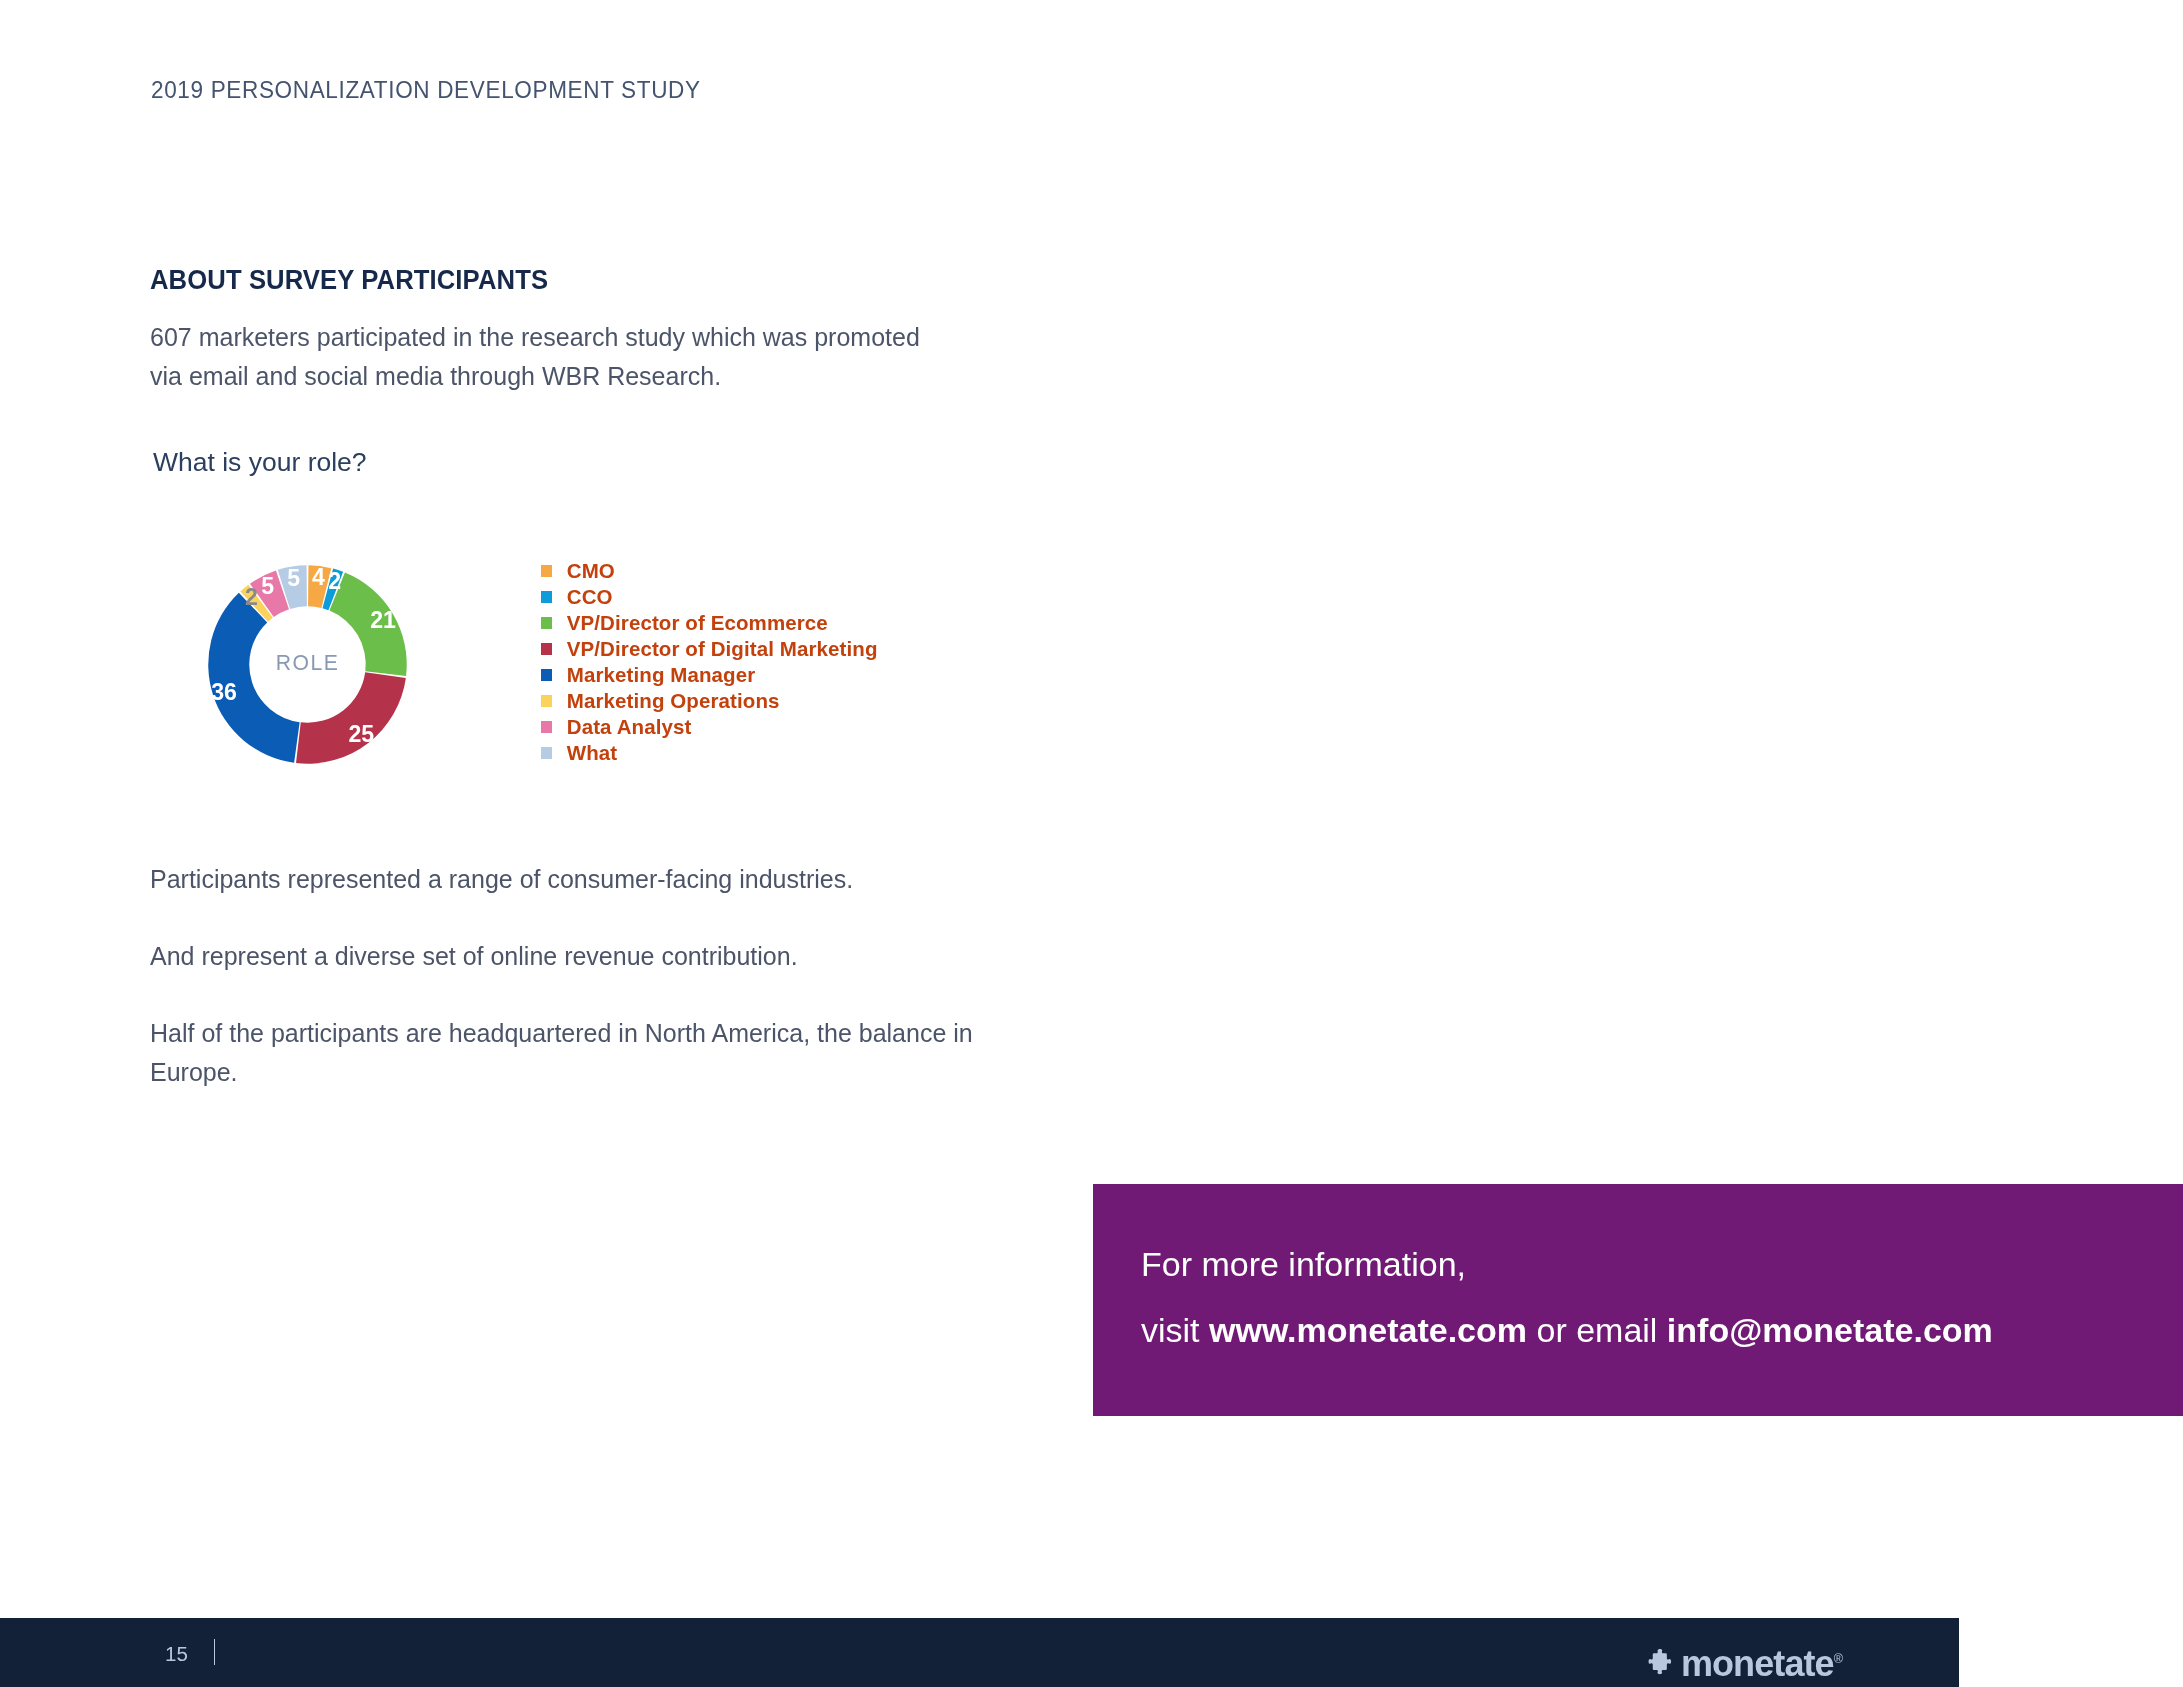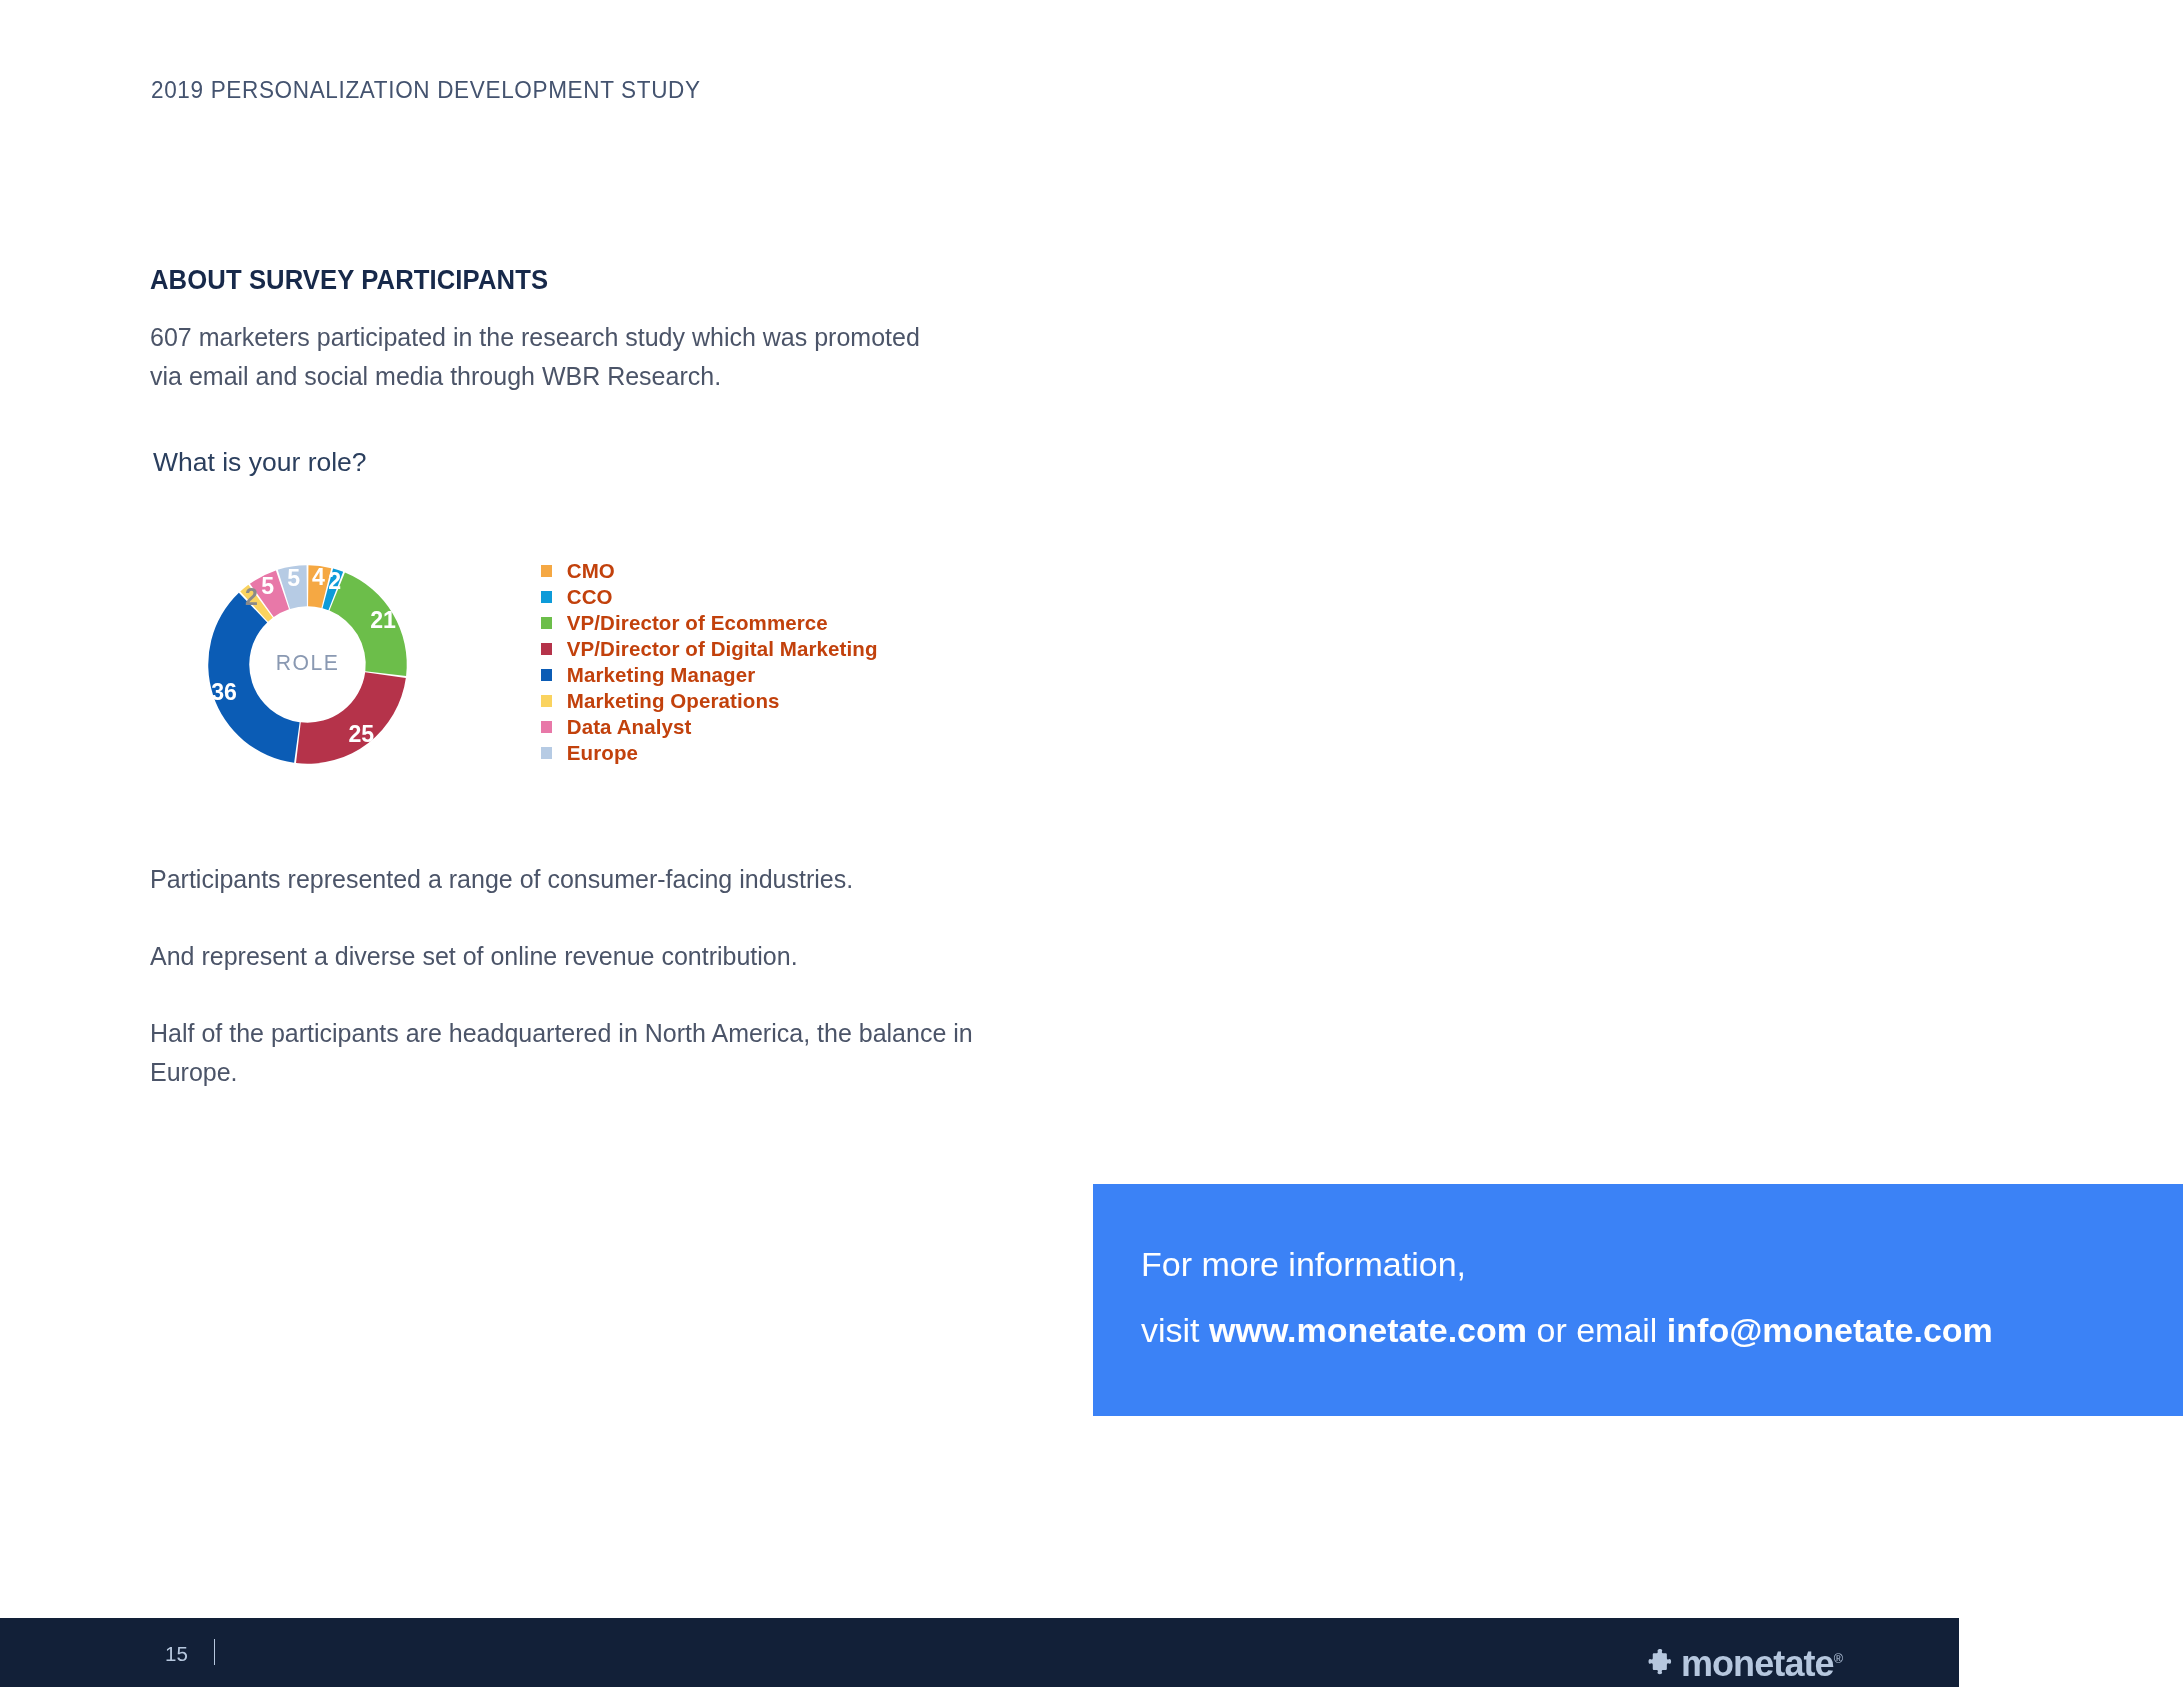--- a/index.html
+++ b/index.html
@@ -134,21 +134,21 @@
   .p-revenue    { top: 937px; }
   .p-hq         { top: 1014px; }
 
   
   .cta-box {
     position: absolute;
     left: 1093px;
     top: 1184px;
     width: 1090px;
     height: 232px;
-    background: #3b82f6;
+    background: #701a75;
   }
   .cta-headline {
     position: absolute;
     left: 48px;
     top: 61px;
     font-size: 34px;
     color: #ffffff;
     font-weight: 400;
     white-space: nowrap;
   }
@@ -291,21 +291,21 @@
     <div class="legend-row">
       <span class="legend-swatch" style="background: rgb(250, 211, 95);"></span>
       <span class="legend-label">Marketing Operations</span>
     </div>
     <div class="legend-row">
       <span class="legend-swatch" style="background: rgb(232, 120, 168);"></span>
       <span class="legend-label">Data Analyst</span>
     </div>
     <div class="legend-row">
       <span class="legend-swatch" style="background: rgb(182, 203, 228);"></span>
-      <span class="legend-label">Europe</span>
+      <span class="legend-label">What</span>
     </div>
   </div>
 
 <div class="body-paragraph p-industries">Participants represented a range of consumer-facing industries.</div>
 <div class="body-paragraph p-revenue">And represent a diverse set of online revenue contribution.</div>
 <div class="body-paragraph p-hq">Half of the participants are headquartered in North America, the balance in Europe.</div>
 
 <div class="cta-box">
   <div class="cta-headline">For more information,</div>
   <div class="cta-subline">

